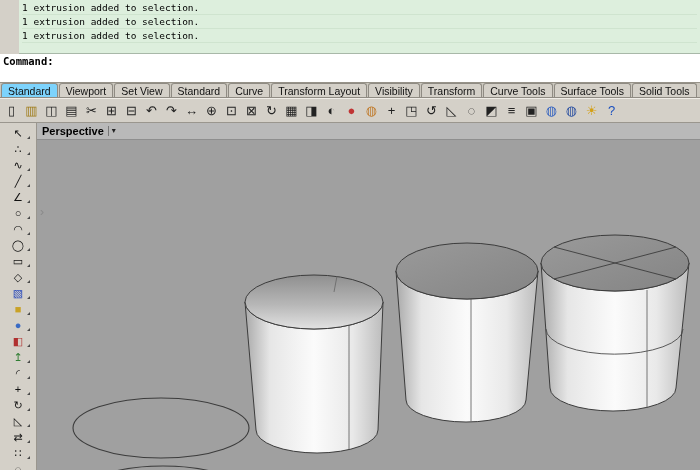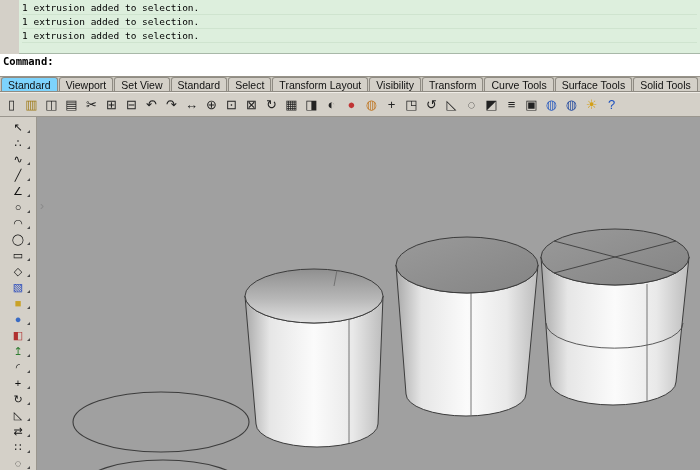--- a/index.html
+++ b/index.html
@@ -18,21 +18,21 @@
     margin-left: 19px;
   }
   .history .line {
     font-family: "DejaVu Sans Mono", monospace;
     font-size: 9.5px;
     line-height: 13px;
     color: #000;
     border-bottom: 1px solid #cfe4cf;
   }
   .cmdline {
-    height: 23px;
+    height: 29px;
     background: #ffffff;
     border-bottom: 1px solid #979389;
     padding: 0 3px;
     font-family: "DejaVu Sans Mono", monospace;
     font-size: 10.5px;
     font-weight: bold;
     line-height: 14px;
     color: #000;
   }
   .tabbar {
@@ -143,21 +143,21 @@
 <div class="tabbar">
 
     <div class="tab active"><span>Standard</span></div>
 
     <div class="tab"><span>Viewport</span></div>
 
     <div class="tab"><span>Set View</span></div>
 
     <div class="tab"><span>Standard</span></div>
 
-    <div class="tab"><span>Select</span></div>
+    <div class="tab"><span>Curve</span></div>
 
     <div class="tab"><span>Transform Layout</span></div>
 
     <div class="tab"><span>Visibility</span></div>
 
     <div class="tab"><span>Transform</span></div>
 
     <div class="tab"><span>Curve Tools</span></div>
 
     <div class="tab"><span>Surface Tools</span></div>
@@ -379,20 +379,24 @@
       <div class="pbtn">
         <span style="color: rgb(17, 17, 17);">∷</span>
       </div>
 
       <div class="pbtn">
         <span style="color: rgb(17, 17, 17);">◌</span>
       </div>
     </div>
 
   <div class="viewport">
+    <div class="vp-header">
+      <span class="vp-label">Perspective</span>
+      <span class="vp-caret">▾</span>
+    </div>
 
     <svg class="scene" width="663" height="344" viewBox="0 0 663 344" xmlns="http://www.w3.org/2000/svg">
       <defs>
         <linearGradient id="gBody" x1="0" x2="1" y1="0" y2="0">
           <stop offset="0" stop-color="#a9a9a9"></stop>
           <stop offset="0.18" stop-color="#e6e6e6"></stop>
           <stop offset="0.5" stop-color="#fbfbfb"></stop>
           <stop offset="0.78" stop-color="#e9e9e9"></stop>
           <stop offset="1" stop-color="#bcbcbc"></stop>
         </linearGradient>

